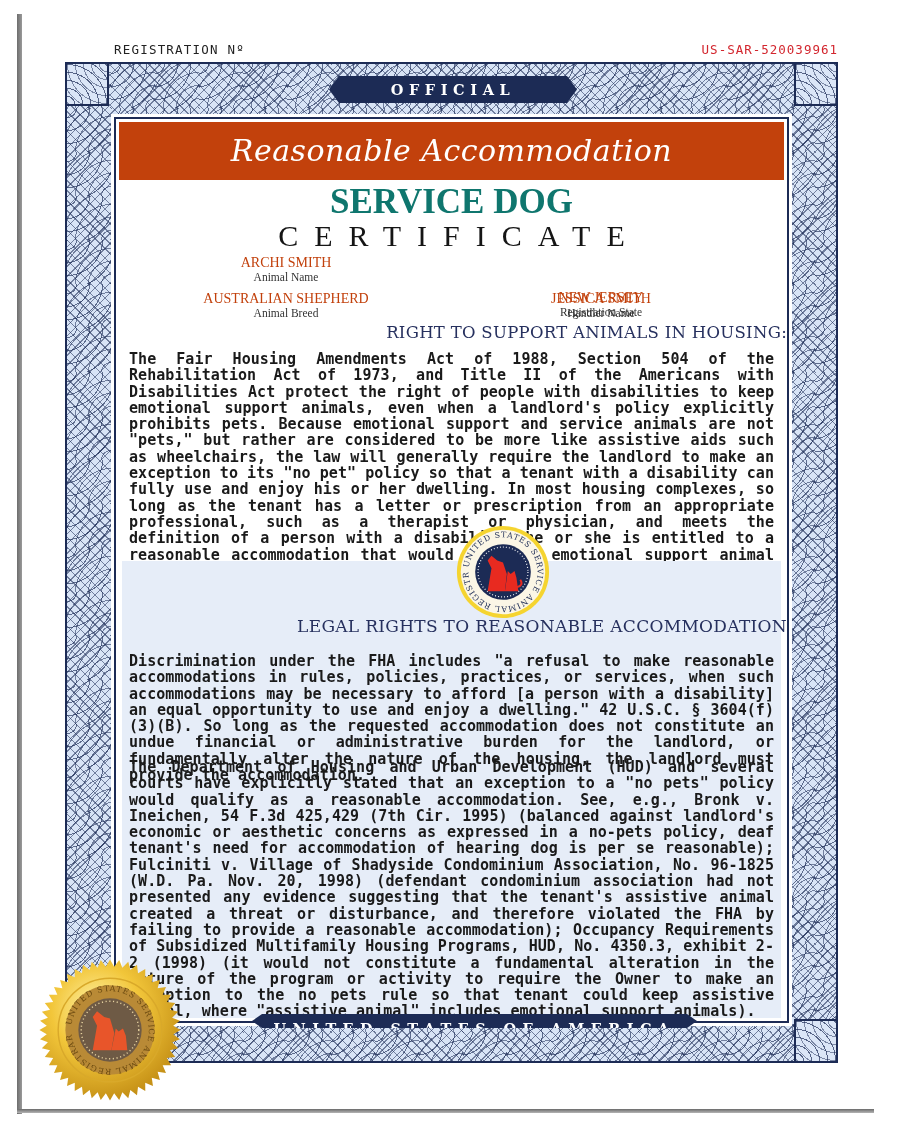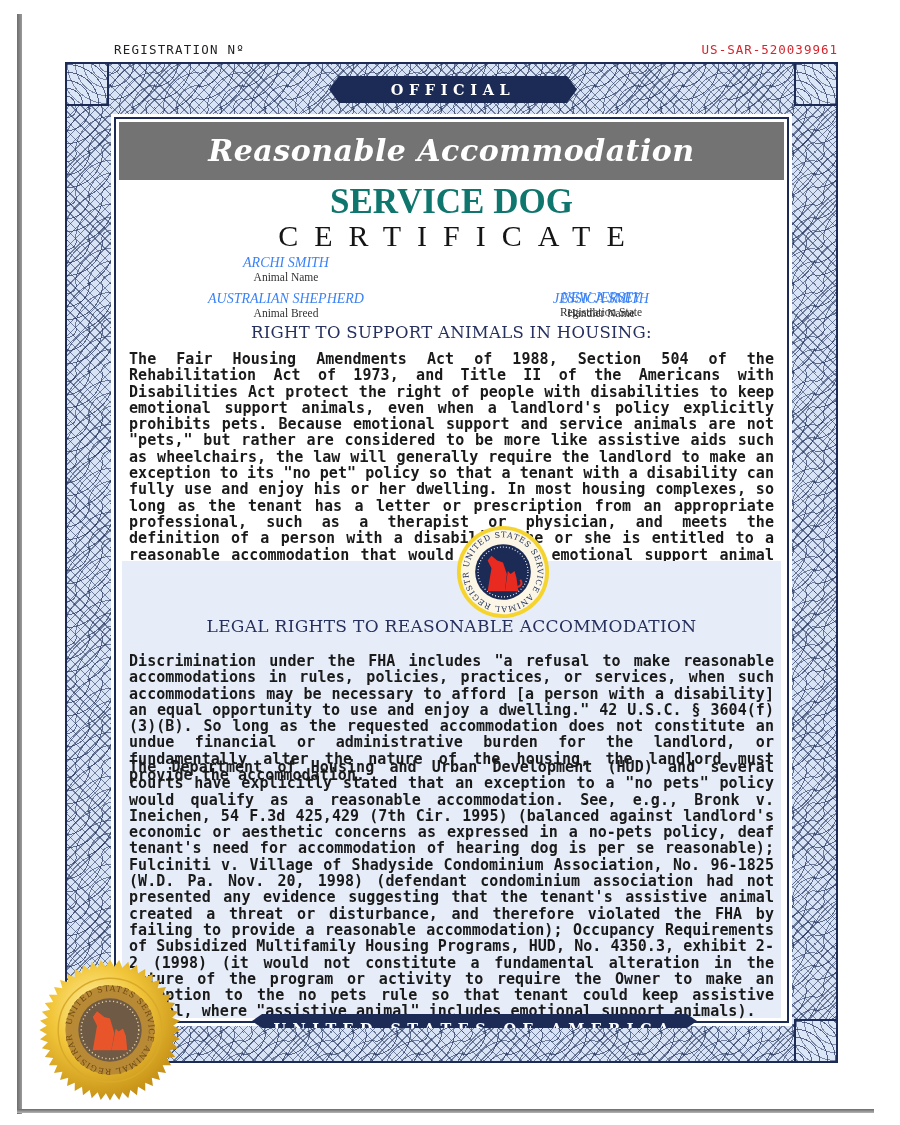--- a/index.html
+++ b/index.html
@@ -63,46 +63,46 @@
   }
   .banner-bottom {
     position: absolute; left: 185px; top: 950px; width: 445px; height: 14px;
     background: #1c2b55; color: #fff; text-align: center;
     font-family: "DejaVu Serif", serif; font-weight: bold; font-size: 14.5px;
     letter-spacing: 6.4px; line-height: 30px;
     clip-path: polygon(10px 0, calc(100% - 10px) 0, 100% 50%, calc(100% - 10px) 100%, 10px 100%, 0 50%);
   }
   .title-bar {
     position: absolute; left: 3px; top: 3px; right: 3px; height: 58px;
-    background: #737373; color: #fff; text-align: center;
-    font-family: "DejaVu Serif", serif; font-weight: bold; font-style: italic;
+    background: #c2410c; color: #fff; text-align: center;
+    font-family: "DejaVu Serif", serif; font-weight: normal; font-style: italic;
     font-size: 30px; line-height: 58px; letter-spacing: .5px;
   }
   .service-dog {
     position: absolute; left: 0; right: 0; top: 64px; text-align: center;
     font-family: "Liberation Serif", serif; font-weight: bold; font-size: 35px;
     color: #0f766e; line-height: 38px;
   }
   .certificate {
     position: absolute; left: 0; right: 0; top: 101px; text-align: center;
     font-family: "Liberation Serif", serif; font-size: 30px; letter-spacing: 16px;
     color: #151515; line-height: 32px; padding-left: 16px;
   }
   .field {
     position: absolute; text-align: center; font-family: "Liberation Serif", serif;
   }
-  .field .val { font-size: 14px; color: #3b82f6; line-height: 16px; font-style: italic; }
+  .field .val { font-size: 14px; color: #c2410c; line-height: 16px; }
   .field .lbl { font-size: 11.5px; color: #333; line-height: 13px; }
   .f-animal-name { left: 65px; width: 210px; top: 136px; }
   .f-breed { left: 45px; width: 250px; top: 172px; }
   .f-handler { left: 385px; width: 200px; top: 136px; margin-top: 36px; }
   .f-state { left: 385px; width: 200px; top: 171px; }
 
   .section-heading {
-    position: absolute; left: 0; right: 0; text-align: center;
+    position: absolute; left: 0; right: 0; text-align: right;
     font-family: "DejaVu Serif", serif; font-size: 16.5px; color: #26305e;
     letter-spacing: .3px;
   }
   .h1 { top: 204px; }
   .body-text {
     position: absolute; left: 13px; right: 13px;
     font-family: "DejaVu Sans Mono", monospace; font-size: 15px; line-height: 16.3px;
     color: #1a1a1a; text-align: justify; letter-spacing: .05px; font-weight: bold;
   }
   .p1 { top: 232px; }

